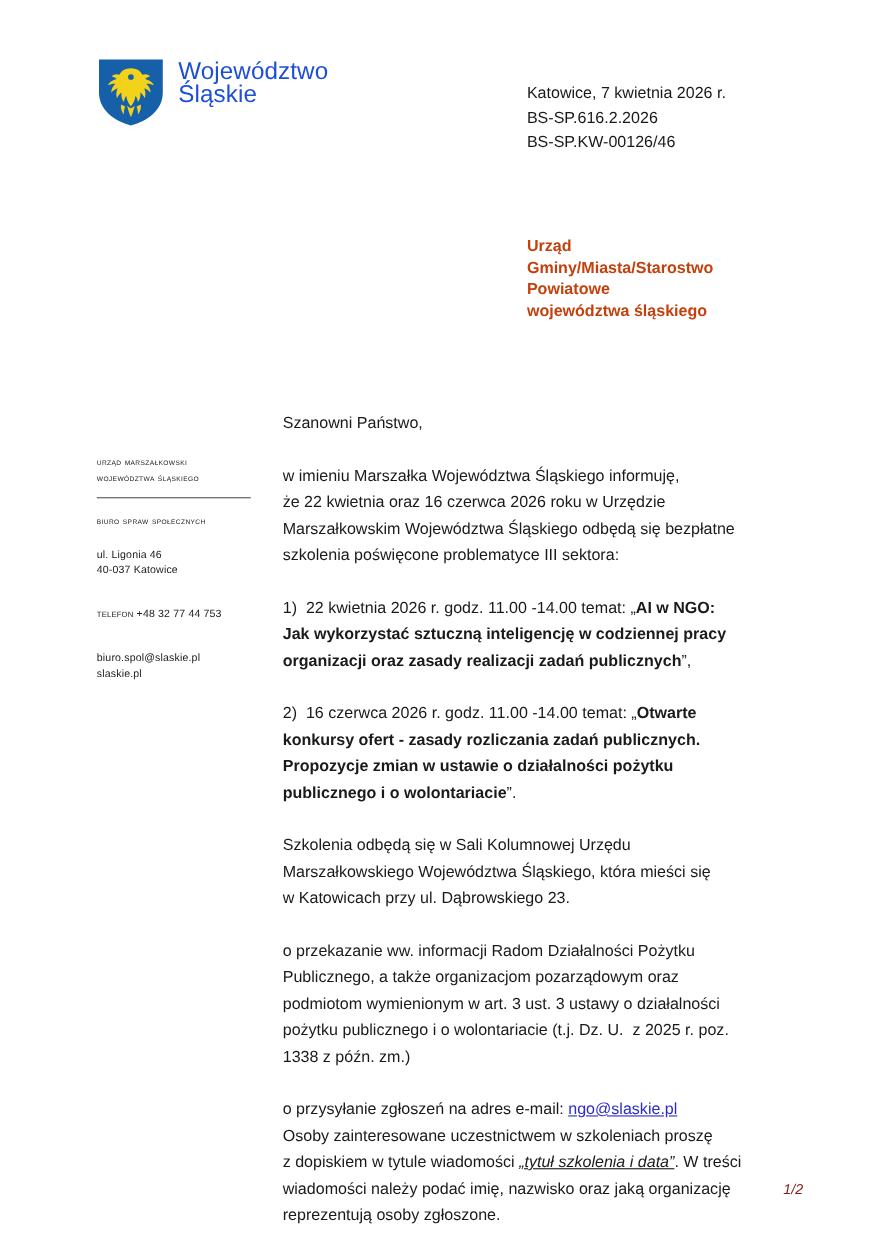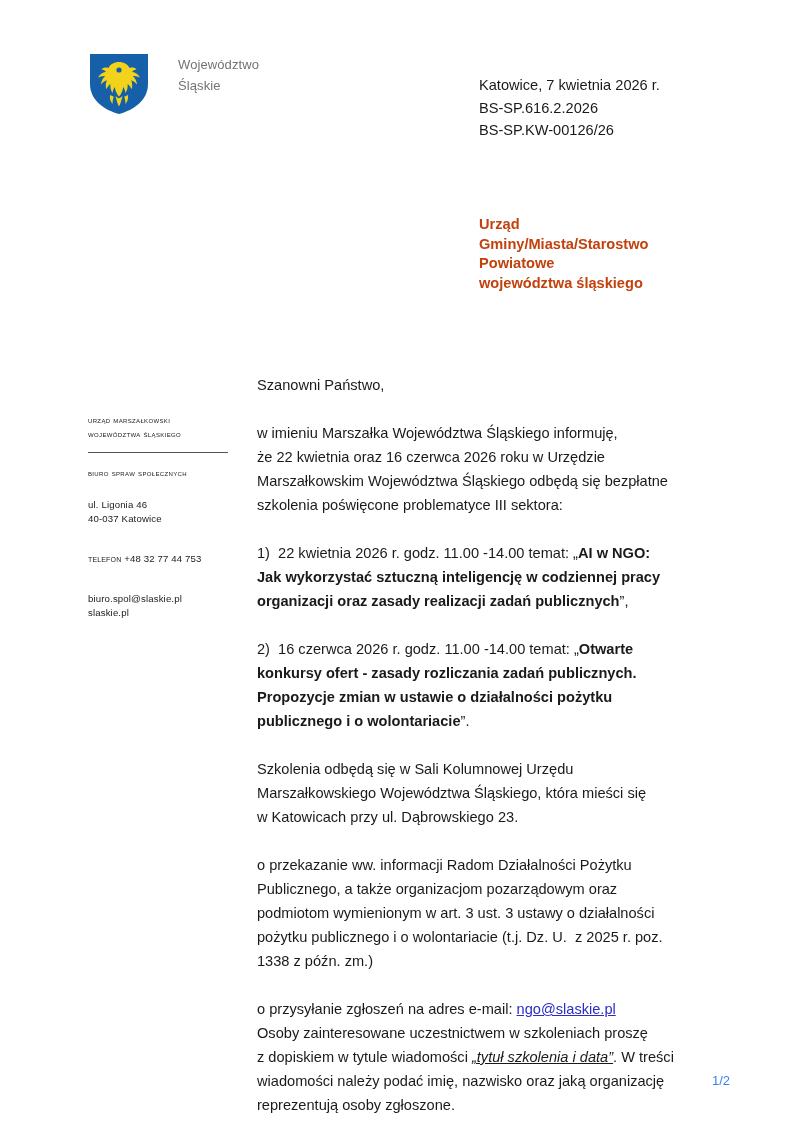--- a/index.html
+++ b/index.html
@@ -20,25 +20,25 @@
   
   #letterhead {
     position: absolute;
     left: 88px;
     top: 52px;
     display: flex;
     align-items: flex-start;
   }
   #crest-svg { display: block; }
   #logo-text {
-    margin-left: 28px;
+    margin-left: 12px;
     margin-top: 2px;
-    font-size: 13px;
+    font-size: 22px;
     line-height: 21px;
-    color: #737373;
+    color: #1d4ed8;
     letter-spacing: 0.1px;
   }
   #logo-text .ln { display: block; white-space: pre; }
 
   
   #date-ref-block {
     position: absolute;
     left: 479px;
     top: 74px;
     font-size: 14.6px;
@@ -116,21 +116,22 @@
     font-style: italic;
     text-decoration: underline;
   }
 
   
   #page-number {
     position: absolute;
     left: 712px;
     top: 1073px;
     font-size: 13px;
-    color: #3b82f6;
+    color: #7f1d1d;
+    font-style: italic;
   }
 </style>
 </head>
 <body>
 
 <div id="letterhead">
   <span>
     <svg id="crest-svg" width="62" height="64" viewBox="0 0 62 64" aria-hidden="true">
       <path d="M2 2 H60 V32 C60 48 46 58 31 62 C16 58 2 48 2 32 Z" fill="#1560a8"></path>
       <g fill="#f2d21a">
@@ -156,21 +157,21 @@
   </span>
   <span id="logo-text">
     <span class="ln">Województwo</span>
     <span class="ln">Śląskie</span>
   </span>
 </div>
 
 <div id="date-ref-block">
   <span class="ln">Katowice, 7 kwietnia 2026 r.</span>
   <span class="ln">BS-SP.616.2.2026</span>
-  <span class="ln">BS-SP.KW-00126/26</span>
+  <span class="ln">BS-SP.KW-00126/46</span>
 </div>
 
 <div id="addressee-block">
   <span class="ln">Urząd</span>
   <span class="ln">Gminy/Miasta/Starostwo</span>
   <span class="ln">Powiatowe</span>
   <span class="ln">województwa śląskiego</span>
 </div>
 
 <div id="sidebar">

